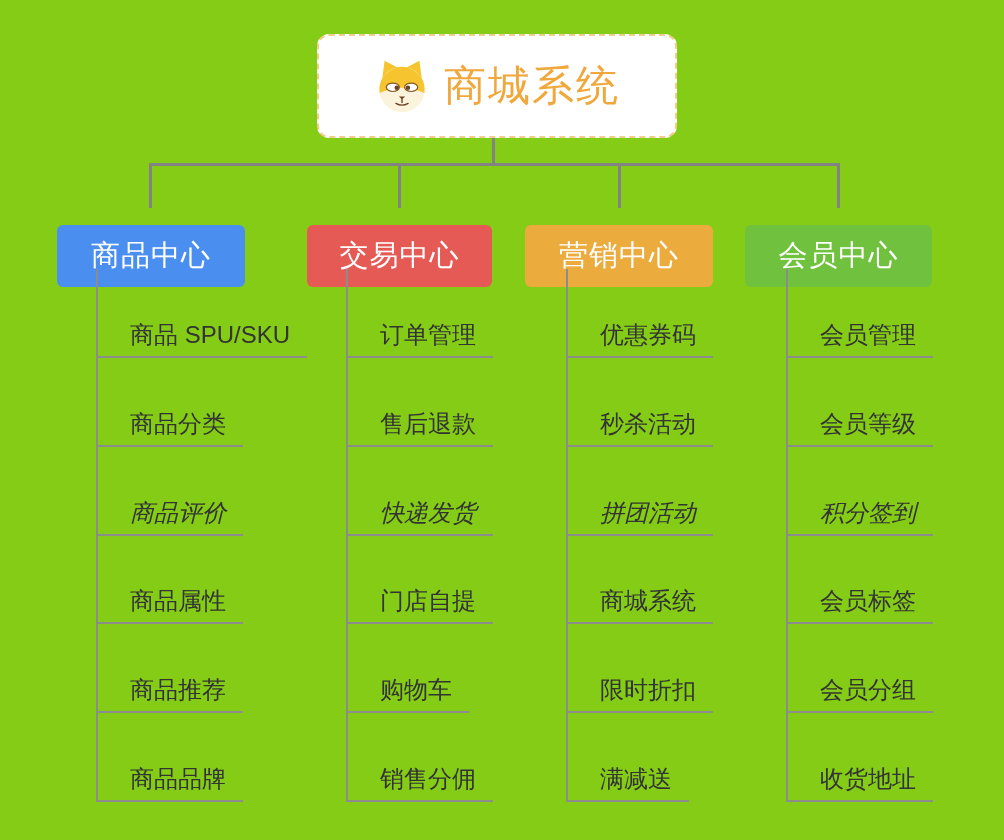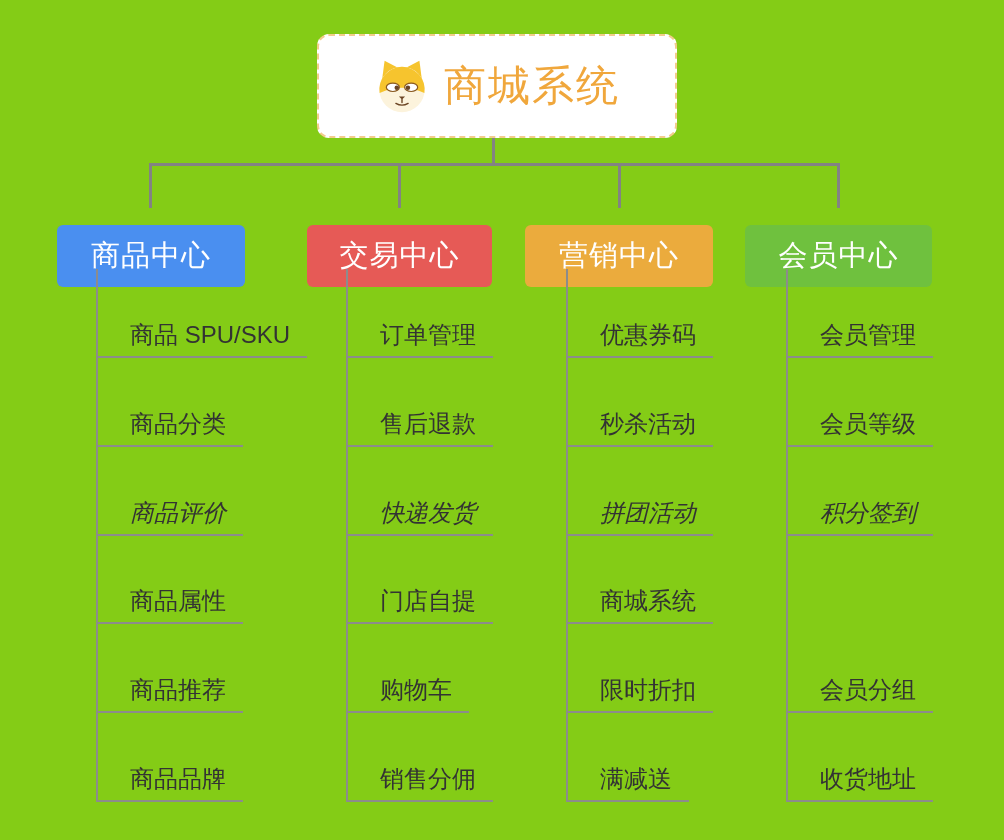--- a/index.html
+++ b/index.html
@@ -100,17 +100,18 @@
     <div class="leaf r4">商城系统</div>
     <div class="leaf r5">限时折扣</div>
     <div class="leaf r6">满减送</div>
   </div>
 
   <div class="column c4">
     <div class="vline"></div>
     <div class="leaf r1">会员管理</div>
     <div class="leaf r2">会员等级</div>
     <div class="leaf r3">积分签到</div>
+    <div class="leaf r4">会员标签</div>
     <div class="leaf r5">会员分组</div>
     <div class="leaf r6">收货地址</div>
   </div>
 
 </div>
 
 </body></html>

